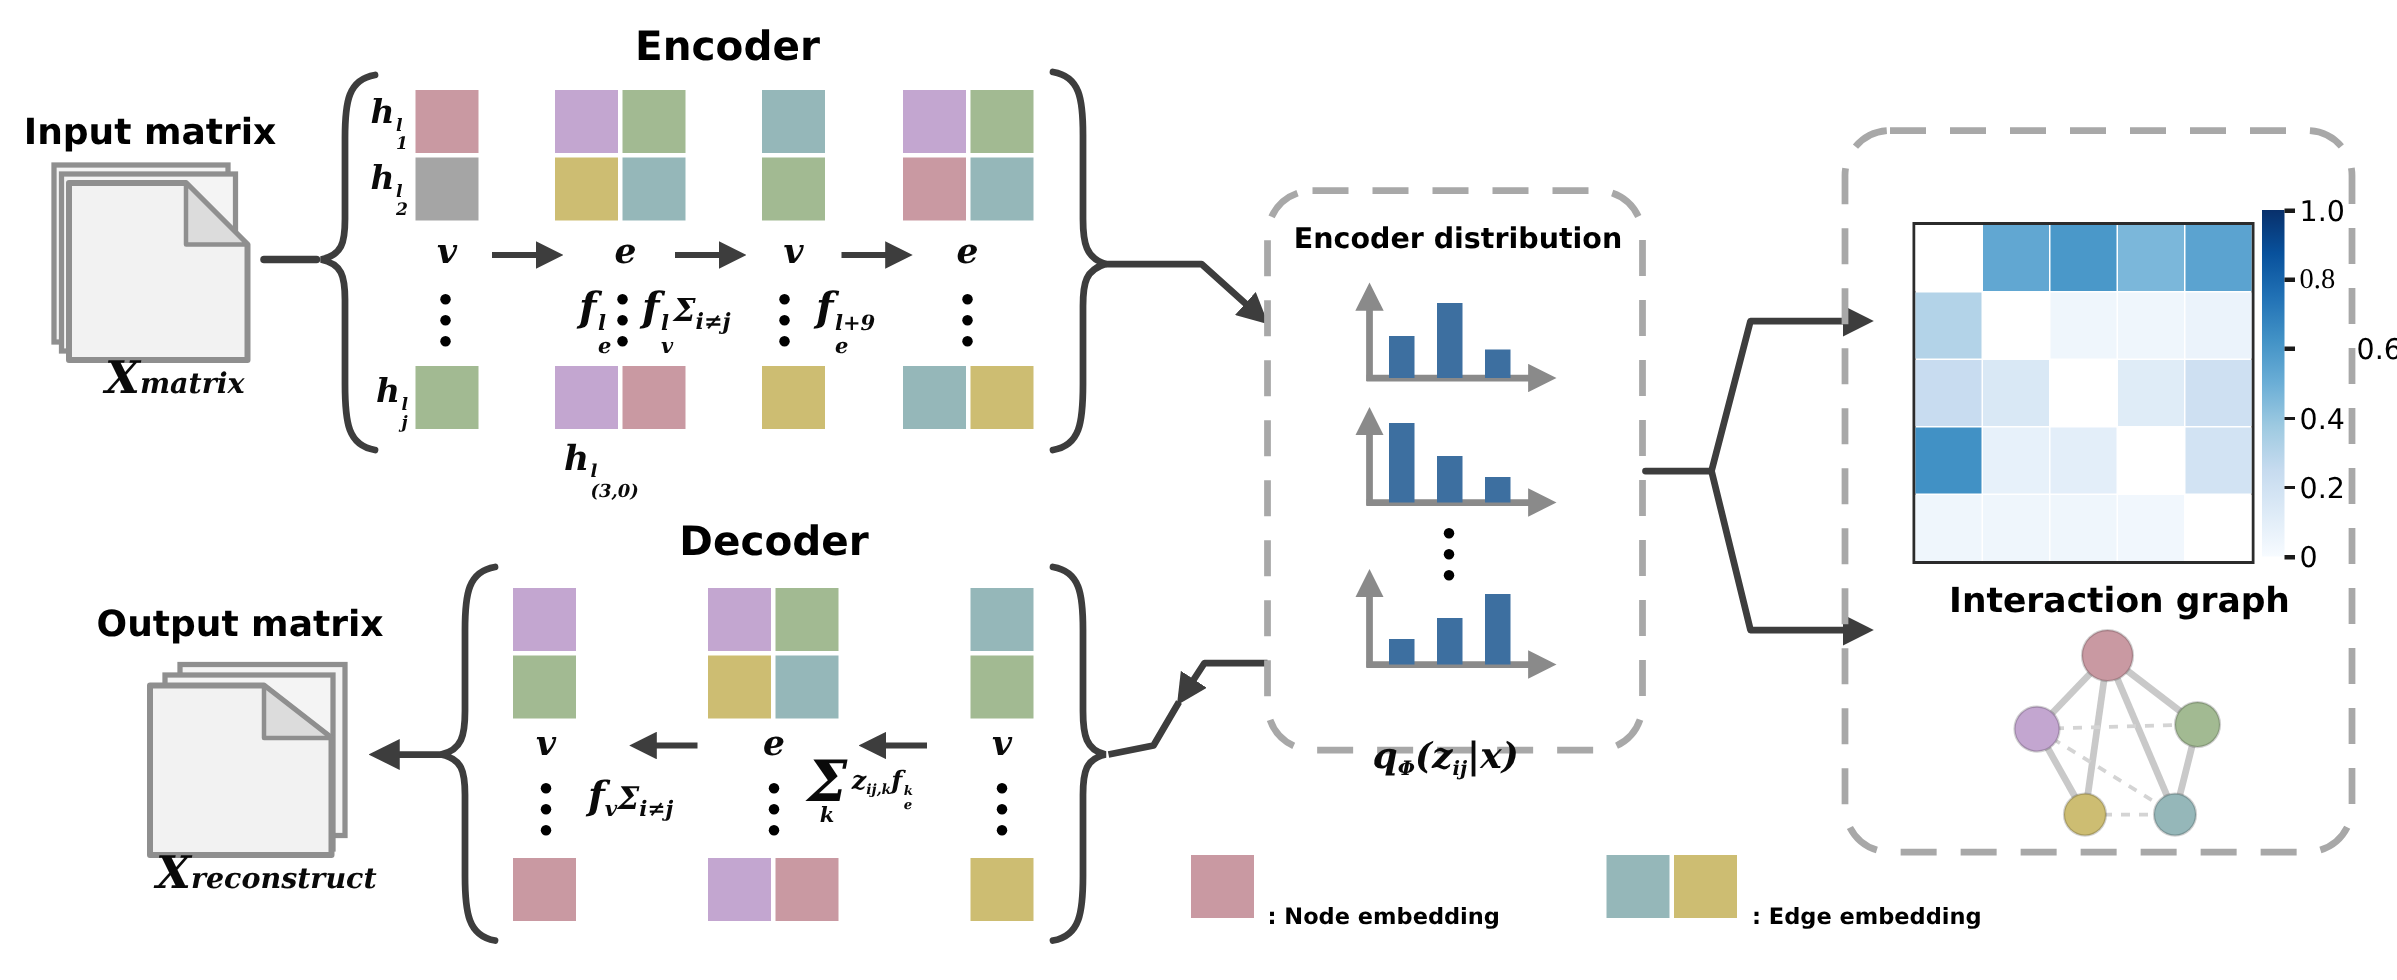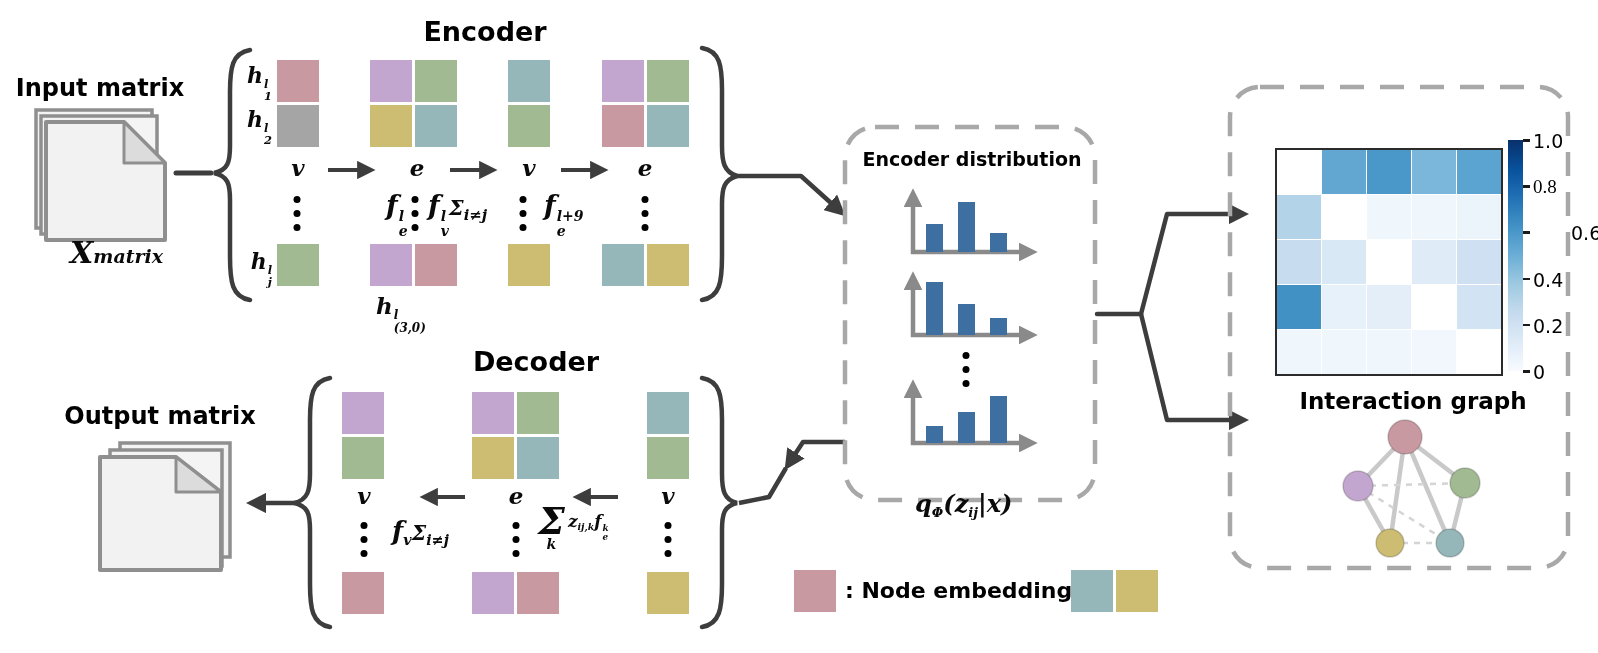--- a/index.html
+++ b/index.html
@@ -23,21 +23,21 @@
   #heatmap{position:absolute;left:1275px;top:148px;width:224px;height:224px;
            display:grid;grid-template-columns:repeat(5,44px);grid-template-rows:repeat(5,44px);
            gap:1px;background:#fff;border:2px solid #2b2b2b;}
   .hm-cell{width:44px;height:44px;}
   #colorbar{position:absolute;left:1508px;top:140px;width:15px;height:231px;
             background:linear-gradient(to top,#f7fbff,#deebf7 12.5%,#c6dbef 25%,#9ecae1 37.5%,
             #6baed6 50%,#4292c6 62.5%,#2171b5 75%,#08519c 87.5%,#08306b);}
   .cb-tick{position:absolute;left:1533px;font-size:19px;color:#000;font-family:"DejaVu Sans",sans-serif;}
   .cb-mark{position:absolute;left:1523px;width:7px;height:2.5px;background:#1a1a1a;}
   .mini-bar{position:absolute;}
-  .legend-label{position:absolute;font-weight:700;font-size:22px;color:#000;white-space:nowrap;}
+  .legend-label{position:absolute;font-weight:700;font-size:15px;color:#000;white-space:nowrap;margin-top:24px;}
   svg{position:absolute;left:0;top:0;}
 </style>
 </head>
 <body>
 
 <div id="stage">
 
   <svg width="1598" height="653" viewBox="0 0 1598 653">
     <defs>
       <marker id="ah" viewBox="0 0 10 10" refX="7" refY="5" markerWidth="4.6" markerHeight="4.6" orient="auto-start-reverse">
@@ -107,28 +107,31 @@
         <line x1="1390" y1="543" x2="1450" y2="543" stroke="#d4d4d4" stroke-width="2.5" stroke-dasharray="6 6"></line>
         <circle cx="1405" cy="437" r="17" fill="#c999a2" stroke="rgba(0,0,0,0.18)" stroke-width="1.5"></circle>
         <circle cx="1358" cy="486" r="15" fill="#c3a6d0" stroke="rgba(0,0,0,0.18)" stroke-width="1.5"></circle>
         <circle cx="1465" cy="483" r="15" fill="#a2ba92" stroke="rgba(0,0,0,0.18)" stroke-width="1.5"></circle>
         <circle cx="1390" cy="543" r="14" fill="#cdbd72" stroke="rgba(0,0,0,0.18)" stroke-width="1.5"></circle>
         <circle cx="1450" cy="543" r="14" fill="#95b7b9" stroke="rgba(0,0,0,0.18)" stroke-width="1.5"></circle>
       </g>
   </svg>
 
   <div class="title ctr" style="left:485px;top:16px;font-size:27px;">Encoder</div>
-  <div class="title ctr" style="left:516px;top:346px;font-size:27px;margin-left:20px;">Decoder</div>
+  <div class="title ctr" style="left:516px;top:346px;font-size:27px;">Decoder</div>
   <div class="title ctr" style="left:160px;top:402px;font-size:24px;">Output matrix</div>
   <div class="title ctr" style="left:100px;top:74px;font-size:24px;">Input matrix</div>
   <div class="title ctr" style="left:972px;top:148px;font-size:19px;">Encoder distribution</div>
   <div class="title ctr" style="left:1413px;top:388px;font-size:23px;">Interaction graph</div>
 
   <div class="m" style="left:70px;top:238px;font-size:30px;">
     <span>X</span><span style="font-size:19px;">matrix</span>
+  </div>
+  <div class="m" style="left:104px;top:568px;font-size:30px;">
+    <span>X</span><span style="font-size:19px;">reconstruct</span>
   </div>
 
   <div class="m" style="left:228px;top:64px;width:44px;text-align:right;font-size:22px;">
     <span>h</span><span class="ss">
         <span>l</span>
         <span>1</span>
       </span>
   </div>
   <div class="m" style="left:228px;top:108px;width:44px;text-align:right;font-size:22px;">
     <span>h</span><span class="ss">
@@ -261,20 +264,21 @@
       <div class="hm-cell" style="background: rgb(239, 246, 252);"></div>
       <div class="hm-cell" style="background: rgb(241, 247, 253);"></div>
       <div class="hm-cell" style="background: rgb(255, 255, 255);"></div>
     </div>
   <div id="colorbar"></div>
 
   <div class="chip" style="left: 794px; top: 570px; width: 42px; height: 42px; background: rgb(201, 153, 162);"></div>
   <div class="legend-label" style="left:845px;top:578px;">: Node embedding</div>
   <div class="chip" style="left: 1071px; top: 570px; width: 42px; height: 42px; background: rgb(149, 183, 185);"></div>
   <div class="chip" style="left: 1116px; top: 570px; width: 42px; height: 42px; background: rgb(205, 189, 114);"></div>
+  <div class="legend-label" style="left:1168px;top:578px;">: Edge embedding</div>
 
 <div class="sq" style="left: 277px; top: 60px; width: 42px; height: 42px; background: rgb(201, 153, 162);"></div>
     <div class="sq" style="left: 277px; top: 105px; width: 42px; height: 42px; background: rgb(165, 165, 165);"></div>
     <div class="sq" style="left: 277px; top: 244px; width: 42px; height: 42px; background: rgb(162, 186, 146);"></div>
     <div class="sq" style="left: 370px; top: 60px; width: 42px; height: 42px; background: rgb(195, 166, 208);"></div>
     <div class="sq" style="left: 415px; top: 60px; width: 42px; height: 42px; background: rgb(162, 186, 146);"></div>
     <div class="sq" style="left: 370px; top: 105px; width: 42px; height: 42px; background: rgb(205, 189, 114);"></div>
     <div class="sq" style="left: 415px; top: 105px; width: 42px; height: 42px; background: rgb(149, 183, 185);"></div>
     <div class="sq" style="left: 370px; top: 244px; width: 42px; height: 42px; background: rgb(195, 166, 208);"></div>
     <div class="sq" style="left: 415px; top: 244px; width: 42px; height: 42px; background: rgb(201, 153, 162);"></div>

